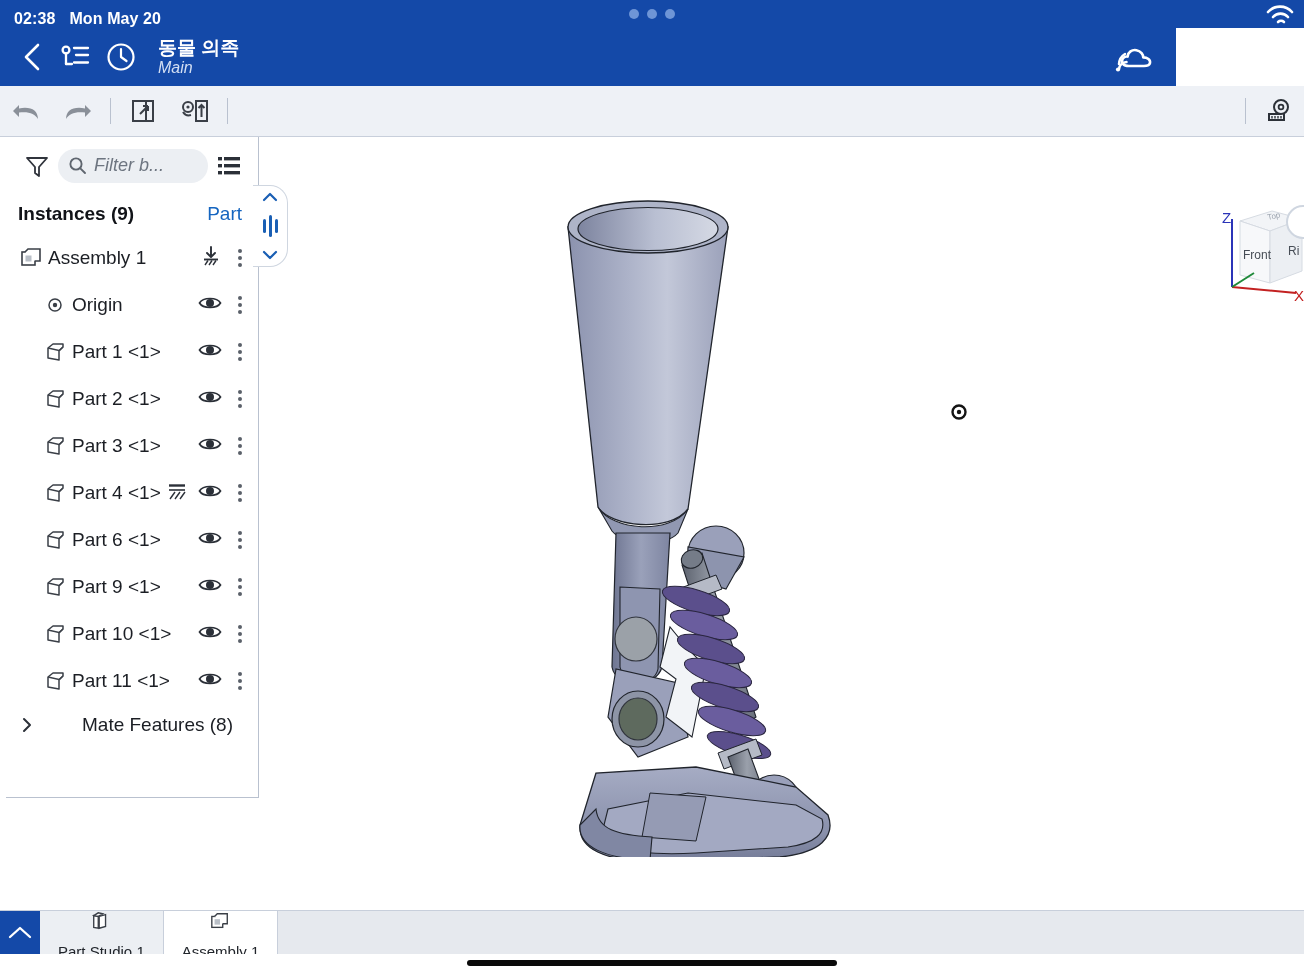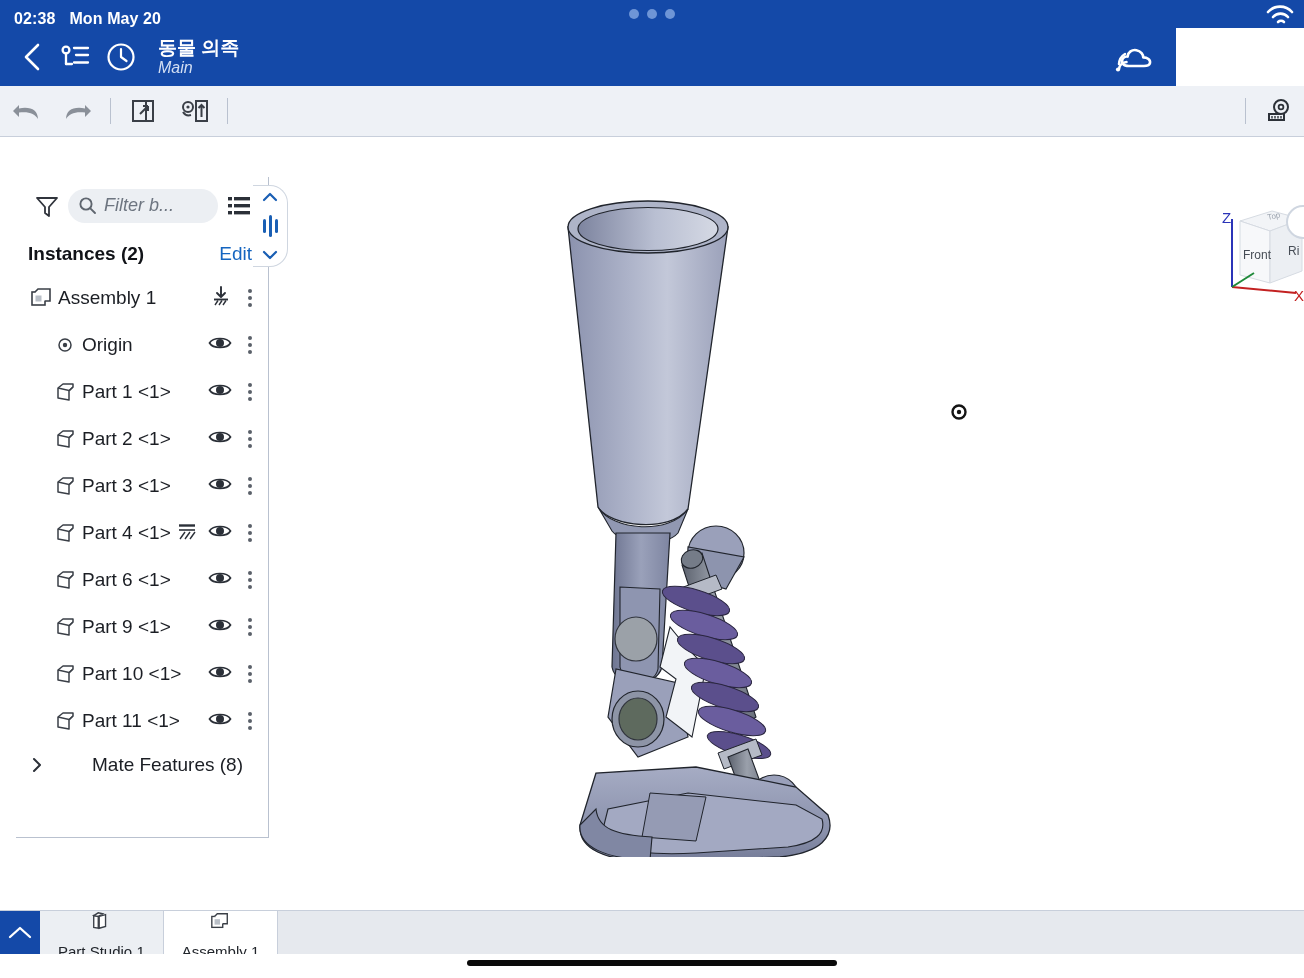--- a/index.html
+++ b/index.html
@@ -61,24 +61,23 @@
   .viewcube { position: absolute; right: 0px; top: 58px; width: 94px; height: 112px; }
   .corner-circle {
     position: absolute; right: -16px; top: 10px;
     width: 34px; height: 34px; border: 2px solid #cfd6e0; border-radius: 50%;
     background: #ffffff;
   }
   .model { position: absolute; left: 520px; top: 60px; }
 
   
   .tree {
-    position: absolute; top: 137px; left: 16px; width: 253px; height: 661px;
+    position: absolute; top: 137px; left: 6px; width: 253px; height: 661px;
     background: #ffffff; border-right: 1px solid #b9c1cf; border-bottom: 1px solid #b9c1cf;
     z-index: 5;
-    margin-top: 40px;
   }
   .tree-head { height: 57px; display: flex; align-items: center; padding: 0 14px; }
   .filter-ico { width: 34px; display: flex; justify-content: center; }
   .filter-box {
     flex: 1; height: 34px; background: #eceff3; border-radius: 17px;
     display: flex; align-items: center; padding: 0 10px; margin: 0 6px 0 4px;
   }
   .filter-box .ph {
     font-size: 18px; font-style: italic; color: #6d7580; margin-left: 7px;
     white-space: nowrap; overflow: hidden;
@@ -398,22 +397,22 @@
             <rect x="1" y="9" width="4" height="3.4"></rect>
               <rect x="7" y="9" width="16" height="3.4"></rect>
             <rect x="1" y="16" width="4" height="3.4"></rect>
               <rect x="7" y="16" width="16" height="3.4"></rect>
           </g>
         </svg>
       </div>
     </div>
 
     <div class="tree-sub">
-      <span class="lbl">Instances (2)</span>
-      <span class="edit">Edit</span>
+      <span class="lbl">Instances (9)</span>
+      <span class="edit">Part</span>
     </div>
 
     <div class="row">
       <span class="rico">
         <svg width="22" height="22" viewBox="0 0 22 22">
           <rect x="2" y="5" width="13" height="13" fill="#ffffff" stroke="#3a3f47" stroke-width="1.6"></rect>
           <path d="M5 5 L8 2 L20 2 L20 14 L15 14" fill="#ffffff" stroke="#3a3f47" stroke-width="1.6"></path>
           <path d="M5.5 8.5 L11.5 8.5 L11.5 14.5 L5.5 14.5 Z" fill="#b9bfc7" stroke="none"></path>
         </svg>
       </span>

